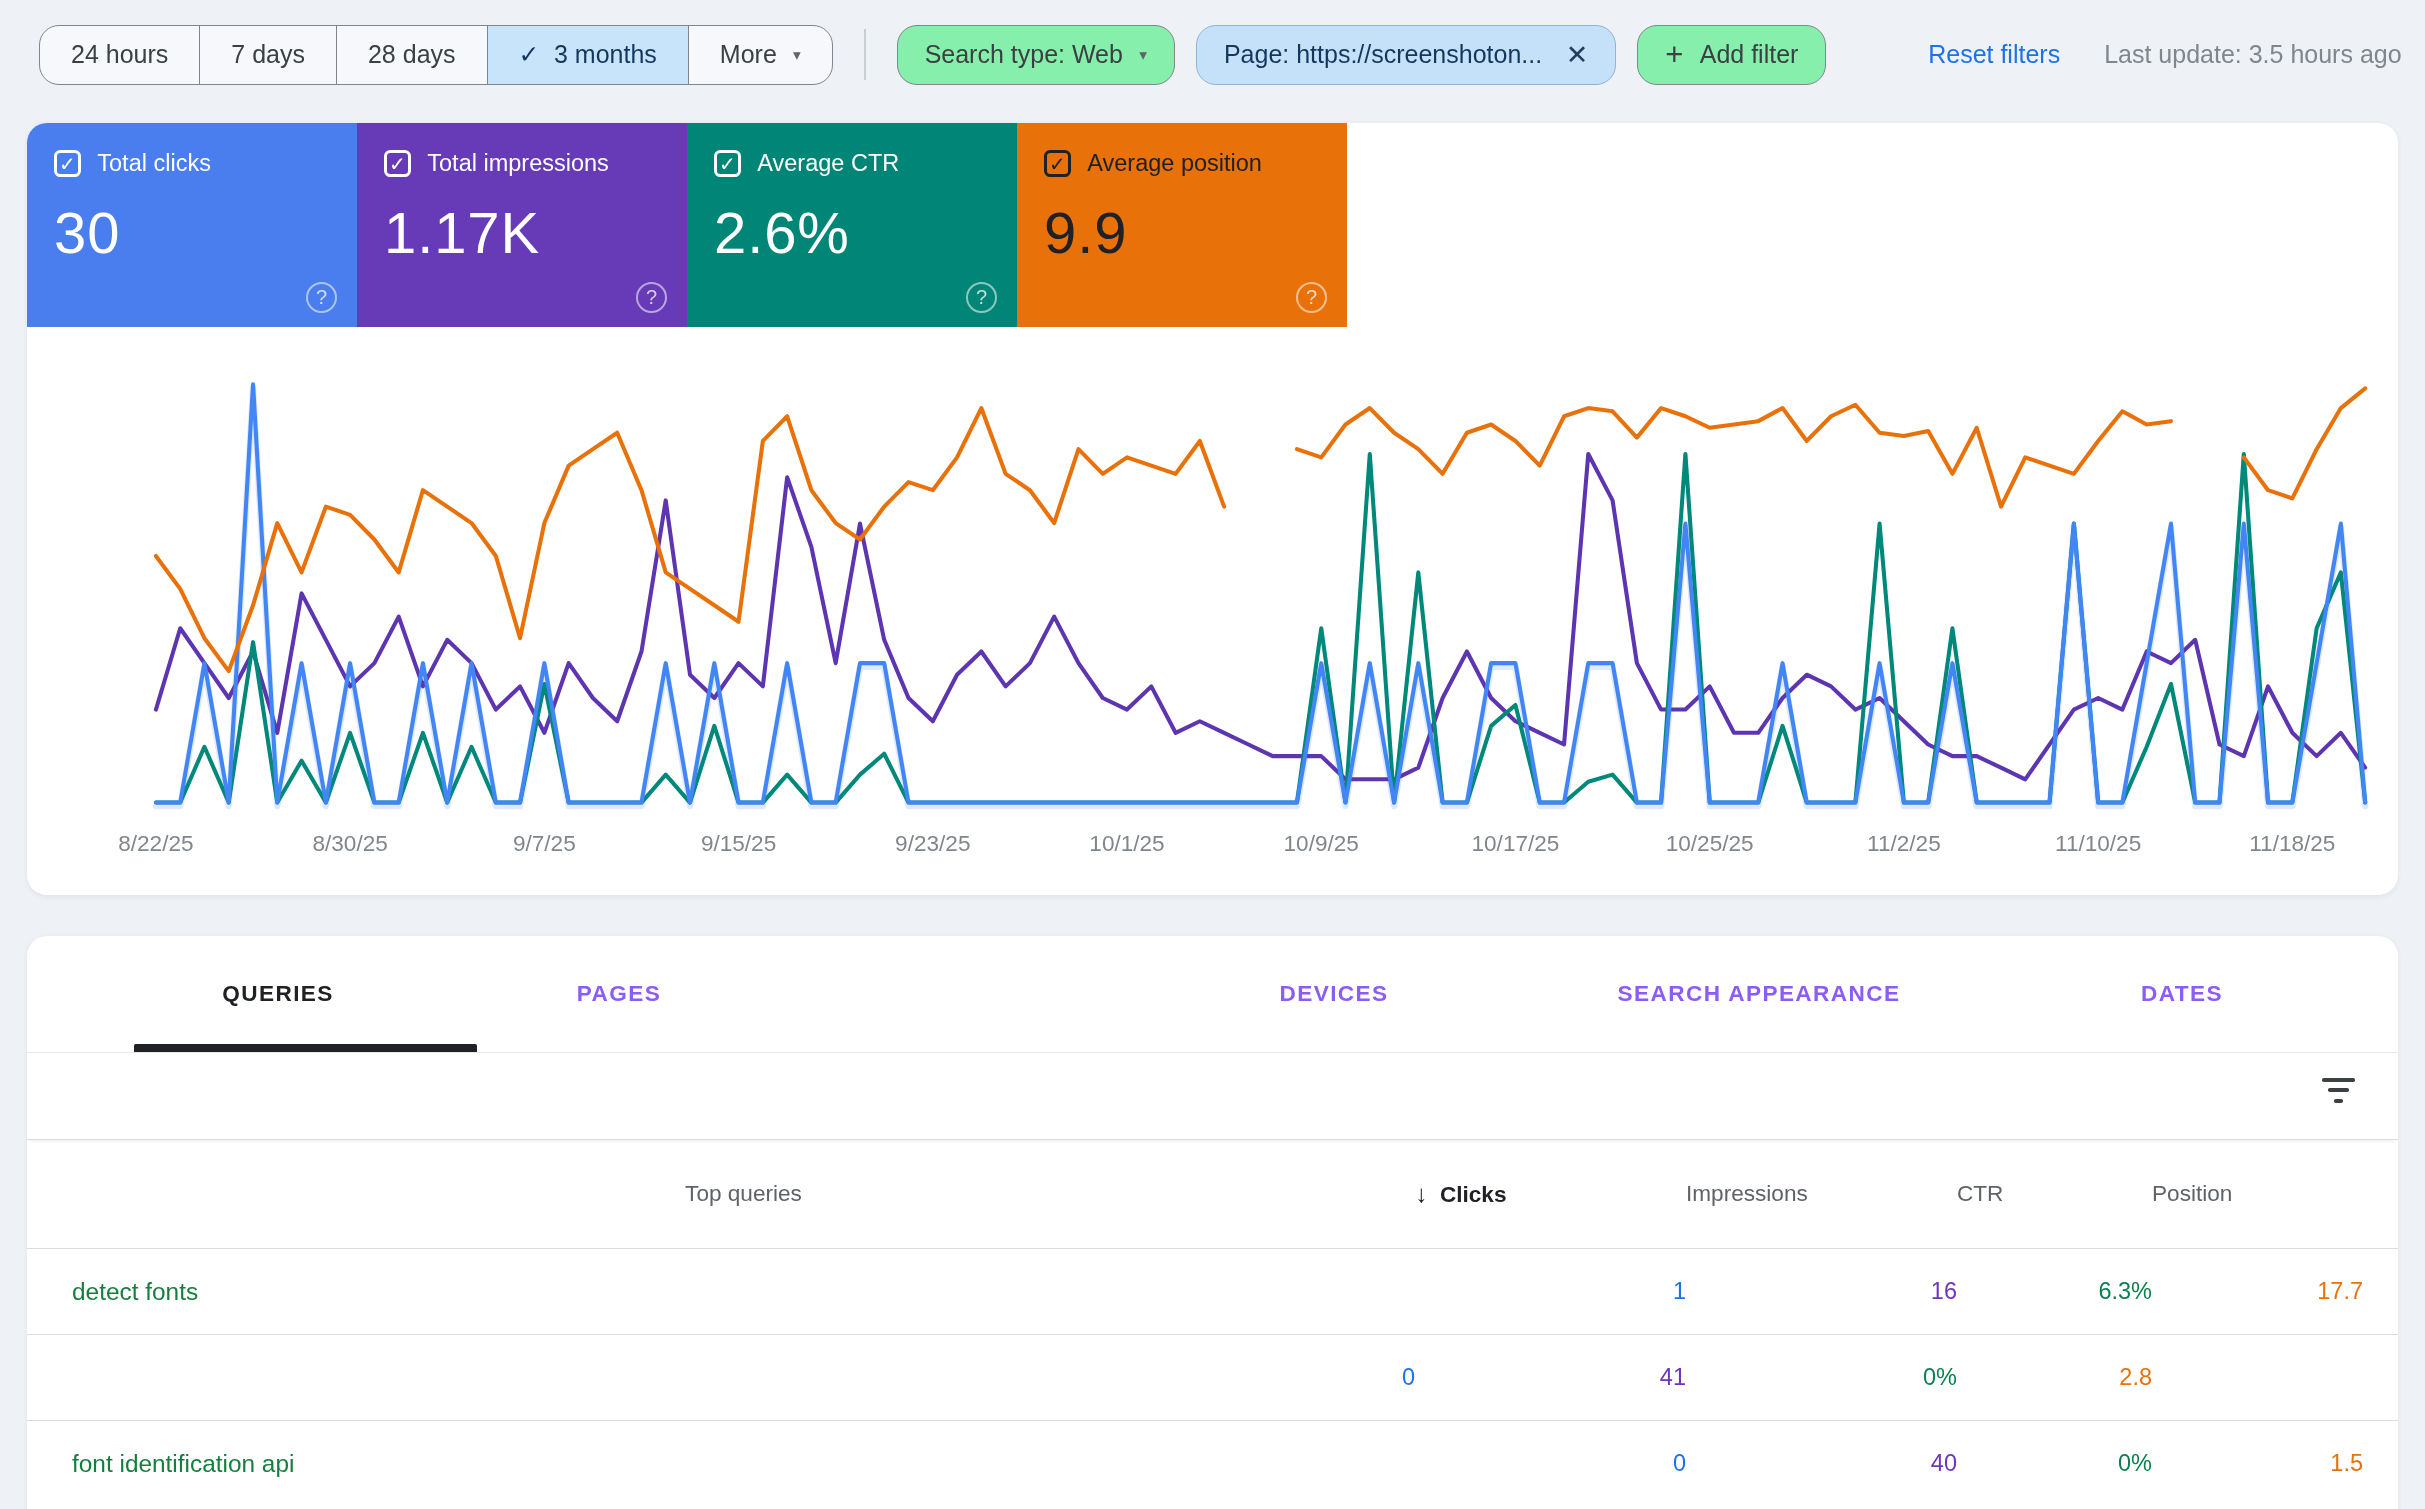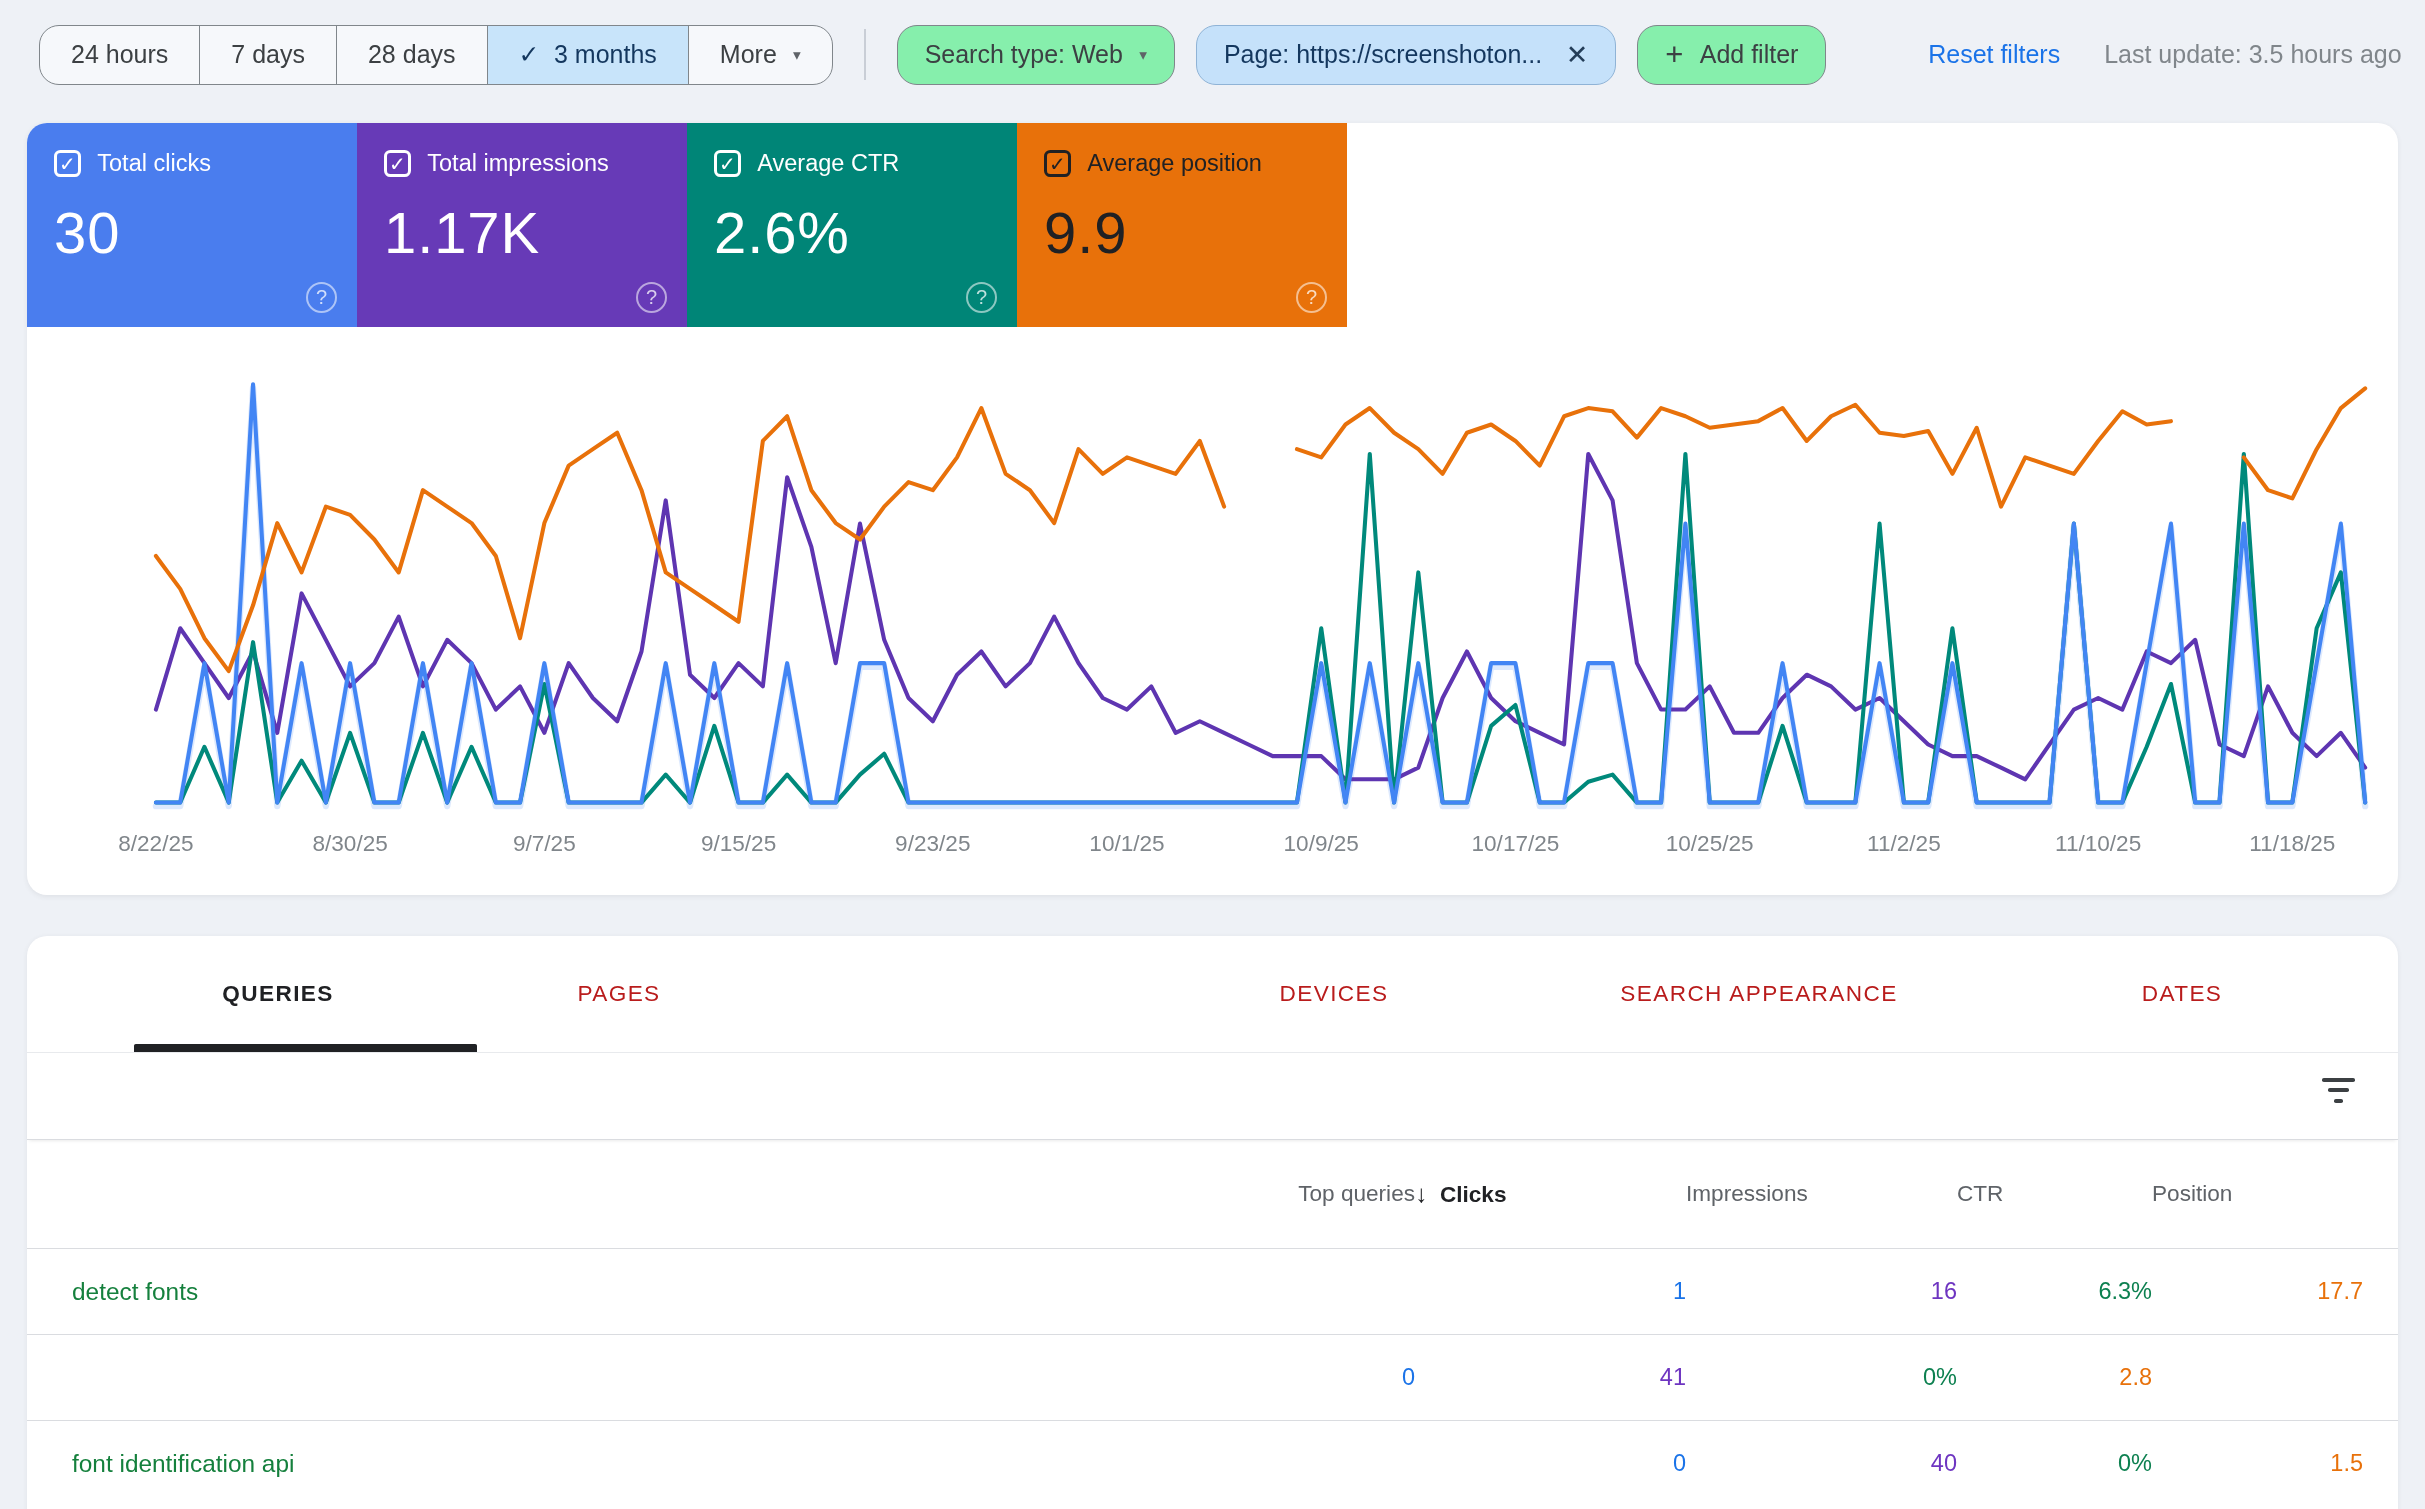--- a/index.html
+++ b/index.html
@@ -33,32 +33,32 @@
   .metric-card .cbx { width:27px; height:27px; border:3.2px solid currentColor; border-radius:6.3px; display:flex; align-items:center; justify-content:center; font-size:20px; font-weight:700; }
   .metric-card .label { font-size:23.5px; font-weight:500; }
   .metric-card .value { font-size:58px; font-weight:400; margin-top:22px; letter-spacing:0.9px; }
   .metric-card .help { position:absolute; right:20px; bottom:14.5px; width:31px; height:31px; border:2.7px solid rgba(255,255,255,.55); color:rgba(255,255,255,.75); border-radius:50%; font-size:20px; display:flex; align-items:center; justify-content:center; }
   .chart-wrap { position:absolute; left:0; top:204px; width:2371px; height:568px;padding-left:25px; }
   .chart-wrap svg { display:block; }
 
   
   .panel2 { top:936px; height:596px; border-bottom-left-radius:0; border-bottom-right-radius:0; }
   .tabs-row { position:relative; height:117px; border-bottom:1.8px solid #e8eaed; }
-  .tab { position:absolute; top:0; height:116px; display:flex; align-items:center; transform:translateX(-50%); font-size:22.6px; letter-spacing:1.4px; color:#b91c1c; font-weight:400; cursor:pointer; white-space:nowrap; }
+  .tab { position:absolute; top:0; height:116px; display:flex; align-items:center; transform:translateX(-50%); font-size:22.6px; letter-spacing:1.4px; color:#8b5cf6; font-weight:700; cursor:pointer; white-space:nowrap; }
   .tab.active { color:#202124; font-weight:700; }
   .tab-underline { position:absolute; left:107px; width:343px; bottom:0; height:8.1px; background:#202124; border-radius:1.8px 1.8px 0 0; }
   .filter-row { height:87px; position:relative; border-bottom:1.8px solid #dadce0; box-shadow:0 2.7px 3.6px -1.8px rgba(60,64,67,.15); }
   .filter-icon { position:absolute; right:43px; top:25px; width:34px; height:31px; cursor:pointer; }
   .filter-icon span { display:block; background:#3c4043; height:4.1px; border-radius:1.8px; margin:0 auto 6.3px; }
   .filter-icon .b1 { width:33px; } .filter-icon .b2 { width:21px; } .filter-icon .b3 { width:9px; }
 
   .tbl-grid { display:grid; grid-template-columns:1343px 271px 271px 195px 211px; padding:0 35px 0 45px; align-items:center; }
   .tbl-header { height:108px; }
   .tbl-header .hcell { font-size:22.6px; color:#5f6368; text-align:left; white-space:nowrap; }
-  .tbl-header .hcell.first { text-align:right; }
+  .tbl-header .hcell.first { text-align:center; }
   .tbl-header .hcell.sorted { color:#202124; font-weight:700; }
   .tbl-header .sort-arrow { font-weight:400; margin-right:12.7px; font-size:24.4px; }
   .tbl-row { height:86px; border-top:1.8px solid #dadce0; cursor:pointer; }
   .tbl-row .qcell { font-size:24.4px; color:#15803d; text-align:left; }
   .tbl-row .vcell { font-size:23.5px; text-align:right; }
 </style>
 </head>
 <body>
 
 <div class="topbar">

